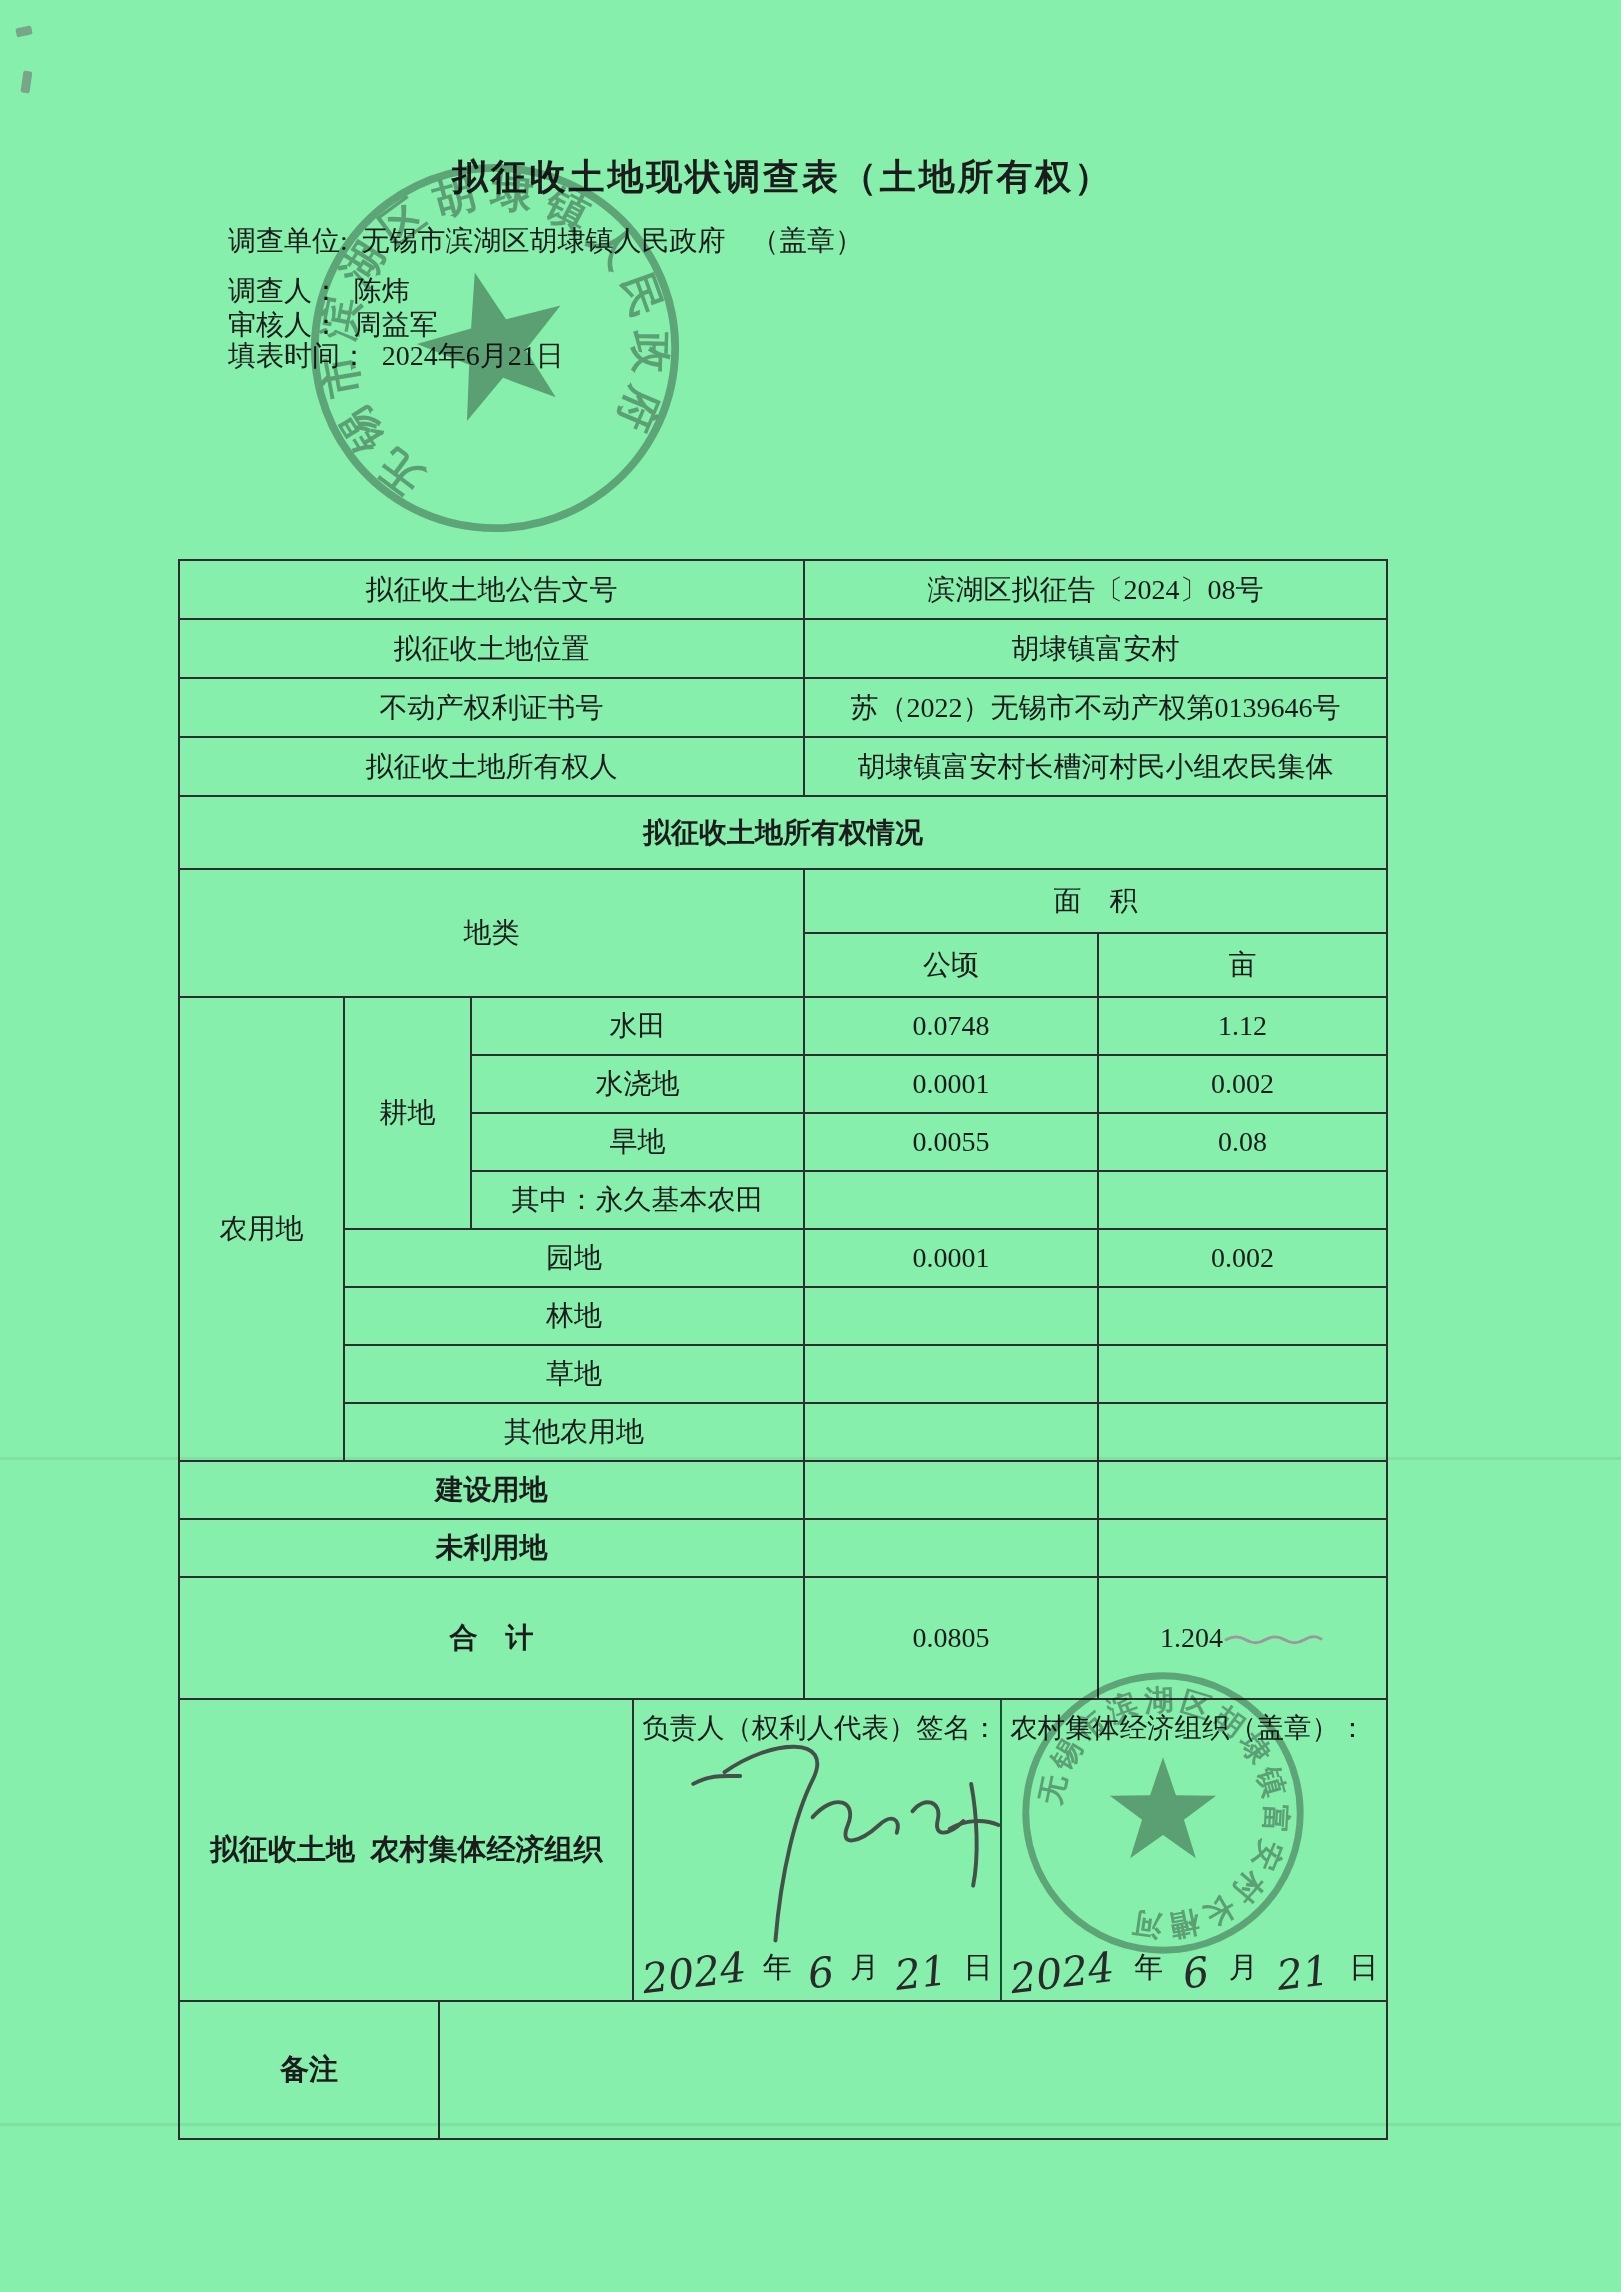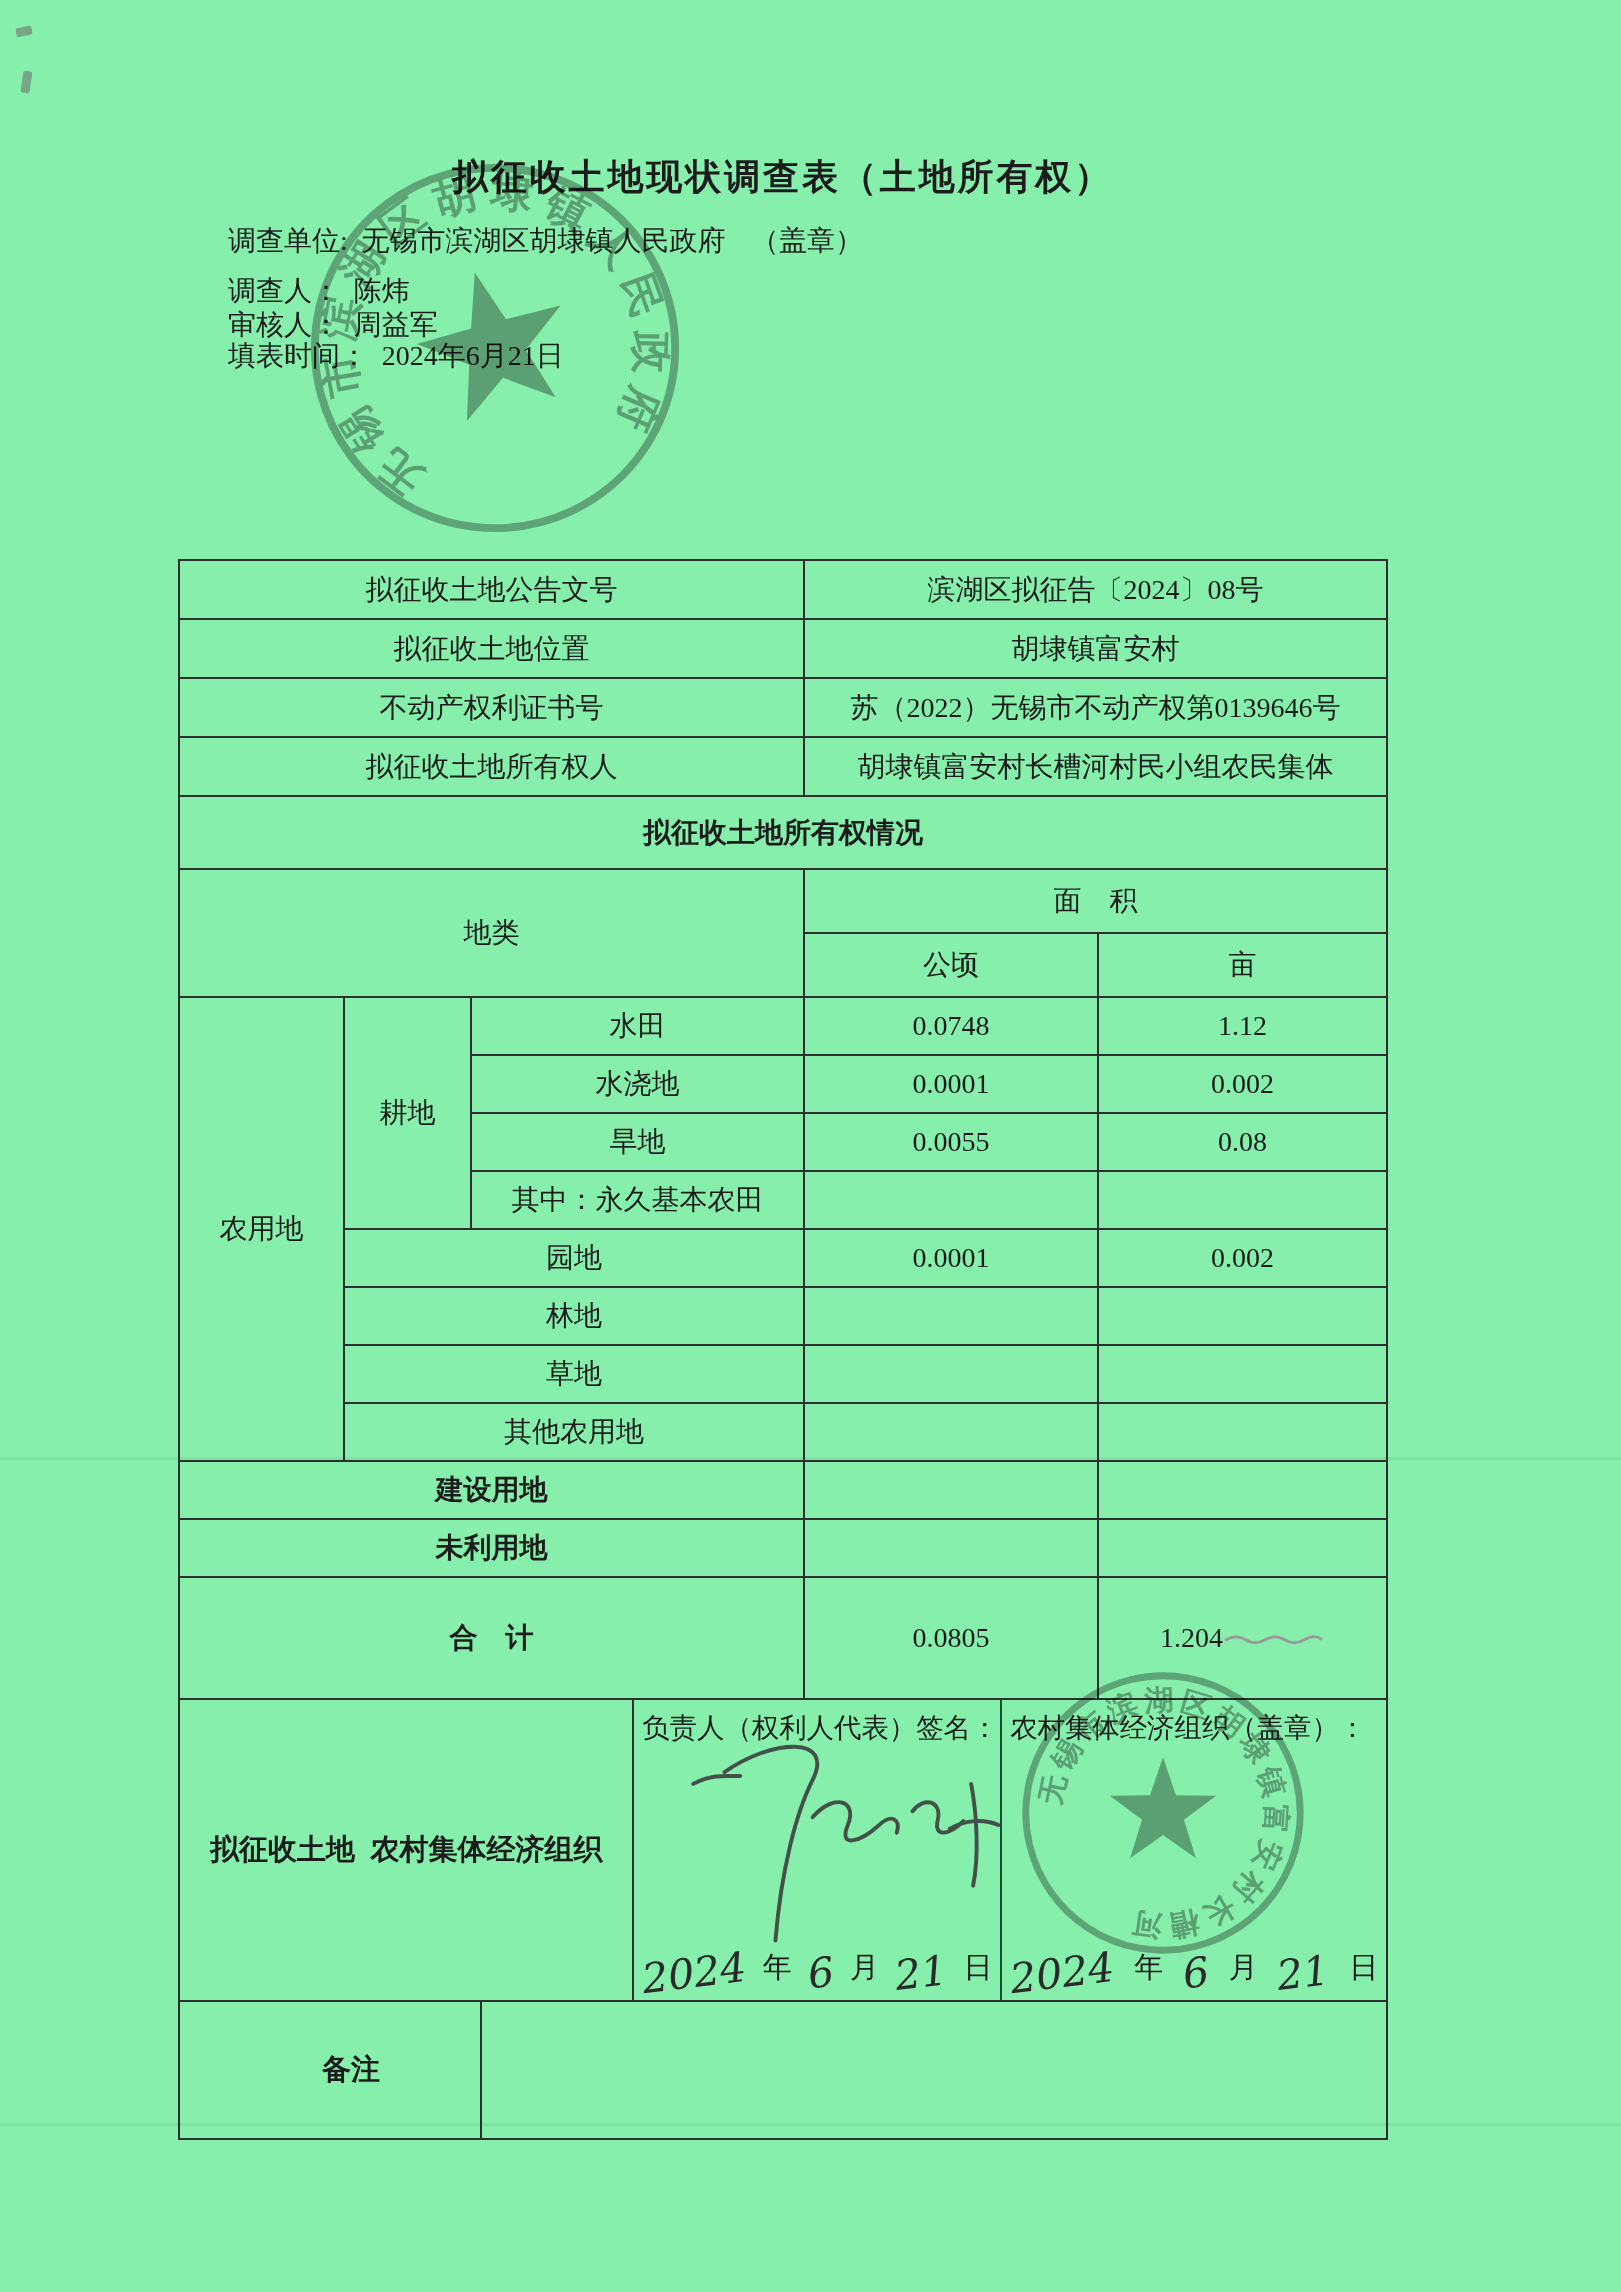--- a/index.html
+++ b/index.html
@@ -40,21 +40,21 @@
   .sig-mid{width:368px;position:relative;border-left:2px solid #2e2e2e;box-sizing:border-box;}
   .sig-right{width:387px;position:relative;border-left:2px solid #14532d;box-sizing:border-box;}
   .sig-label{font-size:27.4px;padding:9.8px 2px 0 7.8px;white-space:nowrap;}
   .date-line{position:absolute;bottom:11.8px;left:7.8px;right:7.8px;display:flex;
              justify-content:space-between;align-items:flex-end;font-size:29px;}
   .hw{font-family:"DejaVu Serif",serif;font-style:italic;font-size:41px;line-height:29px;
       display:inline-block;transform:rotate(-7deg);color:#2a2a2a;}
   .sig-scrawl{position:absolute;left:0;top:33px;}
 
   td.remark-cell{padding:0;}
-  .remark-grid{display:flex;width:100%;height:136px;padding-left:42px;}
+  .remark-grid{display:flex;width:100%;height:136px;}
   .remark-label{width:258px;display:flex;align-items:center;justify-content:center;}
   .remark-body{flex:1;border-left:2px solid #2e2e2e;}
 
   svg.stamp{position:absolute;opacity:.75;mix-blend-mode:multiply;}
   svg.stamp .ring{fill:none;stroke:#969696;}
   svg.stamp .star{fill:#8f8f8f;}
   svg.stamp text{fill:#8f8f8f;font-family:"Liberation Serif","DejaVu Serif",serif;font-weight:bold;}
 </style>
 </head>
 <body>

